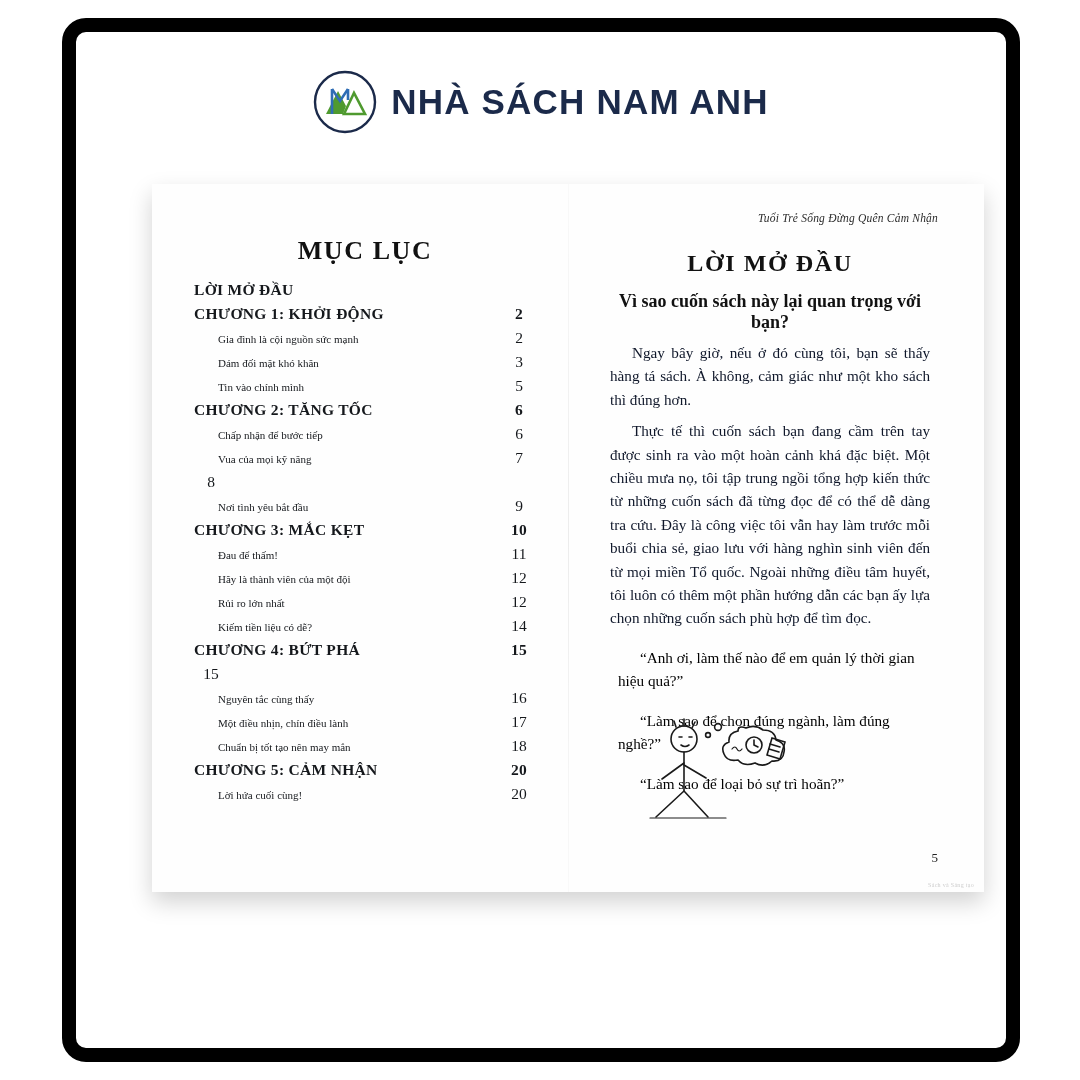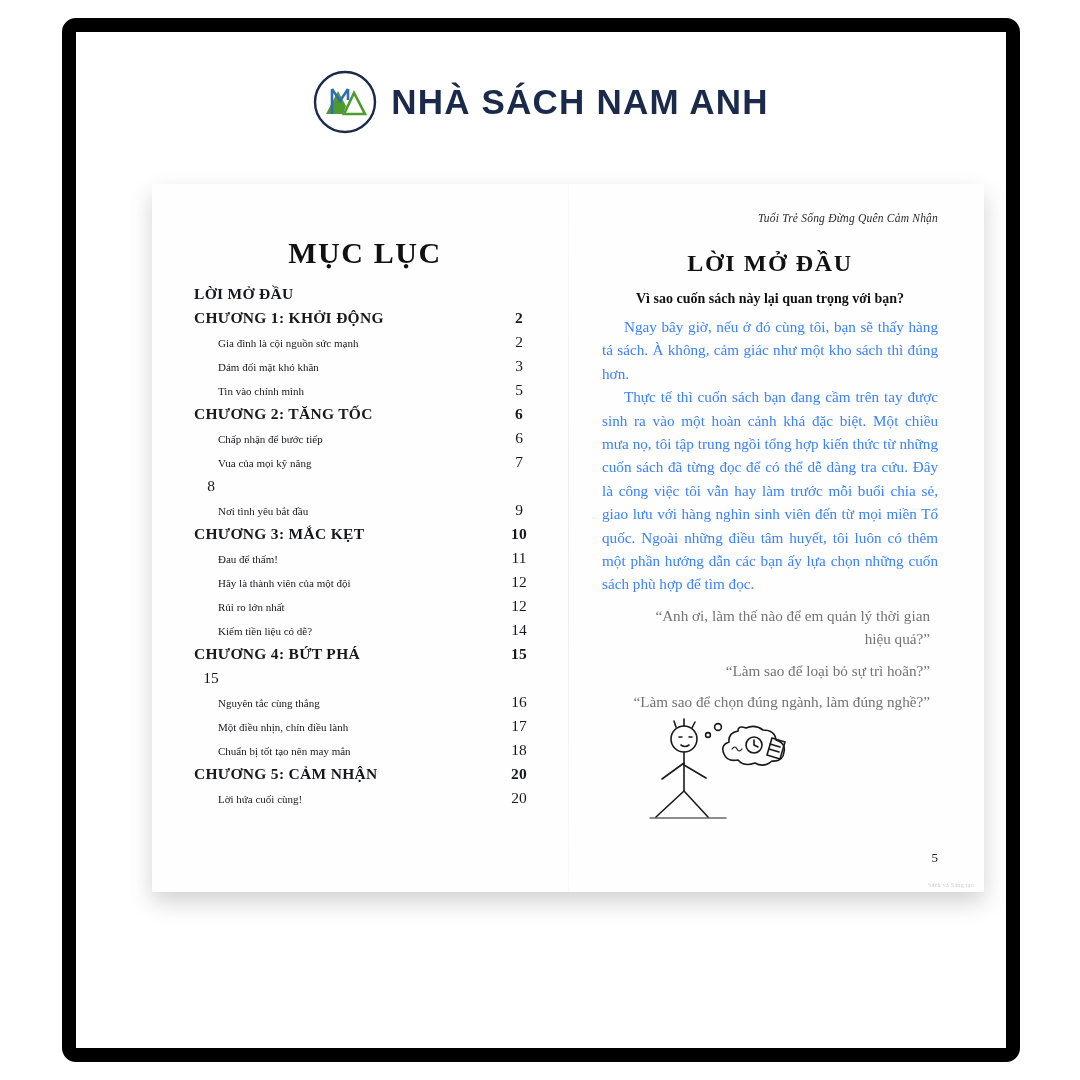--- a/index.html
+++ b/index.html
@@ -13,21 +13,21 @@
   }
 
   
   .frame {
     position: absolute;
     left: 62px;
     top: 18px;
     width: 958px;
     height: 1044px;
     border: 14px solid #000000;
-    border-radius: 14px;
+    border-radius: 24px;
     background: #ffffff;
   }
 
   
   .brand {
     position: absolute;
     left: 0;
     top: 38px;
     width: 100%;
     display: flex;
@@ -86,60 +86,60 @@
   }
 
   .page-title {
     text-align: center;
     font-weight: bold;
     font-size: 24px;
     letter-spacing: 1.6px;
     color: #111;
     margin: 0 0 14px 0;
   }
-  .page-left .page-title { font-size: 30px; margin-bottom: 12px; }
+  .page-left .page-title { font-size: 26px; margin-bottom: 12px; }
 
   
   .toc { font-size: 15.5px; color: #15181c; }
   .toc-row {
     display: flex;
     align-items: baseline;
     line-height: 1.55;
   }
   .toc-row .label { flex: 1 1 auto; white-space: nowrap; overflow: hidden; }
   .toc-row .pg { flex: none; width: 34px; text-align: center; }
   .toc-row.chapter { font-weight: bold; letter-spacing: 0.3px; }
   .toc-row.chapter .label { padding-left: 0; }
   .toc-row.sub .label { padding-left: 24px; font-size: 11px; }
 
   
   .lede {
     text-align: center;
     font-weight: bold;
-    font-size: 14px;
+    font-size: 18px;
     margin: 2px 0 8px 0;
     color: #111;
   }
   .body-p {
     text-align: justify;
     text-justify: inter-word;
     font-size: 15.2px;
     line-height: 1.54;
-    margin: 0;
+    margin: 8px;
     text-indent: 22px;
-    color: #3b82f6;
+    color: #0f172a;
     hyphens: auto;
   }
   .quote-p {
-    text-align: right;
+    text-align: left;
     font-size: 15.2px;
     line-height: 1.54;
-    margin: 8px;
+    margin: 16px;
     text-indent: 22px;
-    color: #737373;
+    color: #000000;
   }
 
   .doodle {
     position: absolute;
     left: 58px;
     bottom: 52px;
     width: 230px;
     height: 135px;
   }
   .page-number {
@@ -244,21 +244,21 @@
           <span class="pg">14</span>
         </div>
         <div class="toc-row chapter">
           <span class="label">CHƯƠNG 4: BỨT PHÁ</span>
           <span class="pg">15</span>
         </div>
         <div class="toc-row sub">
           <span class="pg">15</span>
         </div>
         <div class="toc-row sub">
-          <span class="label">Nguyên tắc cùng thắng</span>
+          <span class="label">Nguyên tắc cùng thấy</span>
           <span class="pg">16</span>
         </div>
         <div class="toc-row sub">
           <span class="label">Một điều nhịn, chín điều lành</span>
           <span class="pg">17</span>
         </div>
         <div class="toc-row sub">
           <span class="label">Chuẩn bị tốt tạo nên may mắn</span>
           <span class="pg">18</span>
         </div>
@@ -274,22 +274,22 @@
       </div>
     </div>
 
     <div class="page page-right">
       <div class="running-head">Tuổi Trẻ Sống Đừng Quên Cảm Nhận</div>
       <h2 class="page-title">LỜI MỞ ĐẦU</h2>
       <p class="lede">Vì sao cuốn sách này lại quan trọng với bạn?</p>
       <p class="body-p">Ngay bây giờ, nếu ở đó cùng tôi, bạn sẽ thấy hàng tá sách. À không, cảm giác như một kho sách thì đúng hơn.</p>
       <p class="body-p">Thực tế thì cuốn sách bạn đang cầm trên tay được sinh ra vào một hoàn cảnh khá đặc biệt. Một chiều mưa nọ, tôi tập trung ngồi tổng hợp kiến thức từ những cuốn sách đã từng đọc để có thể dễ dàng tra cứu. Đây là công việc tôi vẫn hay làm trước mỗi buổi chia sẻ, giao lưu với hàng nghìn sinh viên đến từ mọi miền Tổ quốc. Ngoài những điều tâm huyết, tôi luôn có thêm một phần hướng dẫn các bạn ấy lựa chọn những cuốn sách phù hợp để tìm đọc.</p>
       <p class="quote-p">“Anh ơi, làm thế nào để em quản lý thời gian hiệu quả?”</p>
+      <p class="quote-p">“Làm sao để chọn đúng ngành, làm đúng nghề?”</p>
       <p class="quote-p">“Làm sao để loại bỏ sự trì hoãn?”</p>
-      <p class="quote-p">“Làm sao để chọn đúng ngành, làm đúng nghề?”</p>
 
       <span class="doodle">
         <svg viewBox="0 0 230 135" width="230" height="135" aria-hidden="true">
           <g fill="none" stroke="#1a1a1a" stroke-width="1.6" stroke-linecap="round">
 
             <circle cx="58" cy="34" r="13"></circle>
 
             <path d="M50 22 L48 16 M58 21 L58 14 M66 23 L69 17"></path>
 
             <path d="M53 32 l3 0 M63 32 l3 0"></path>

